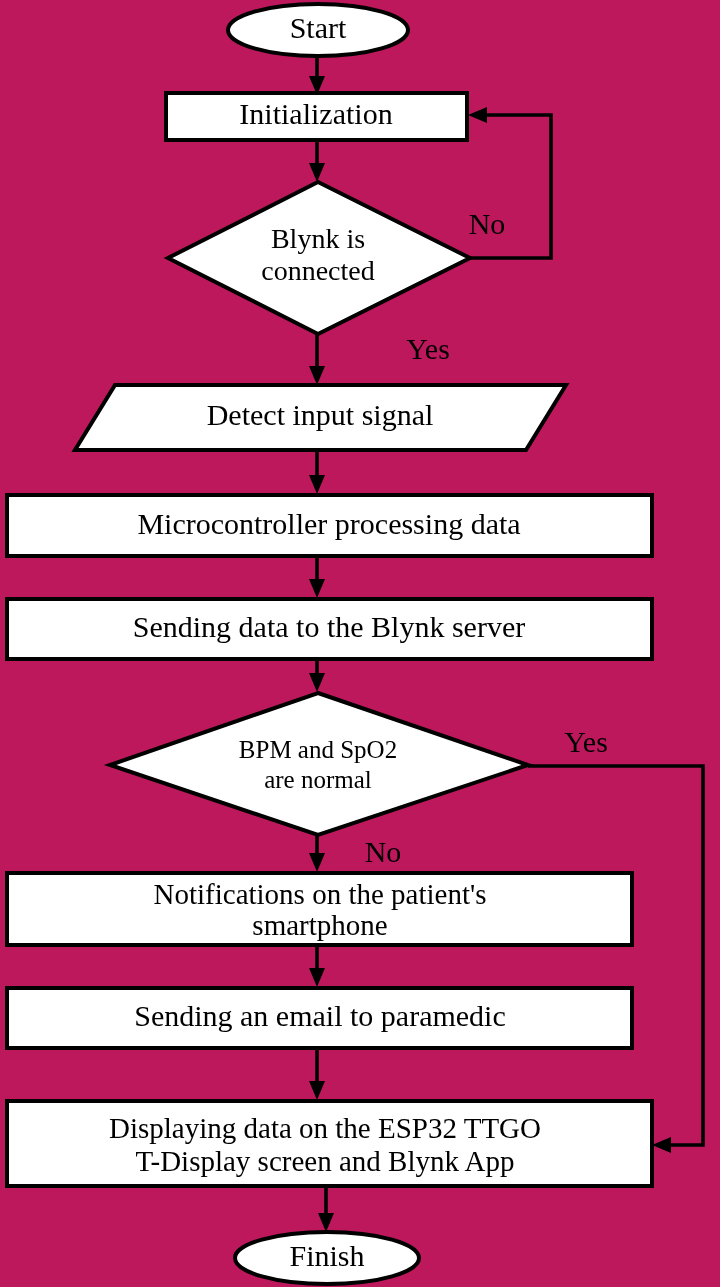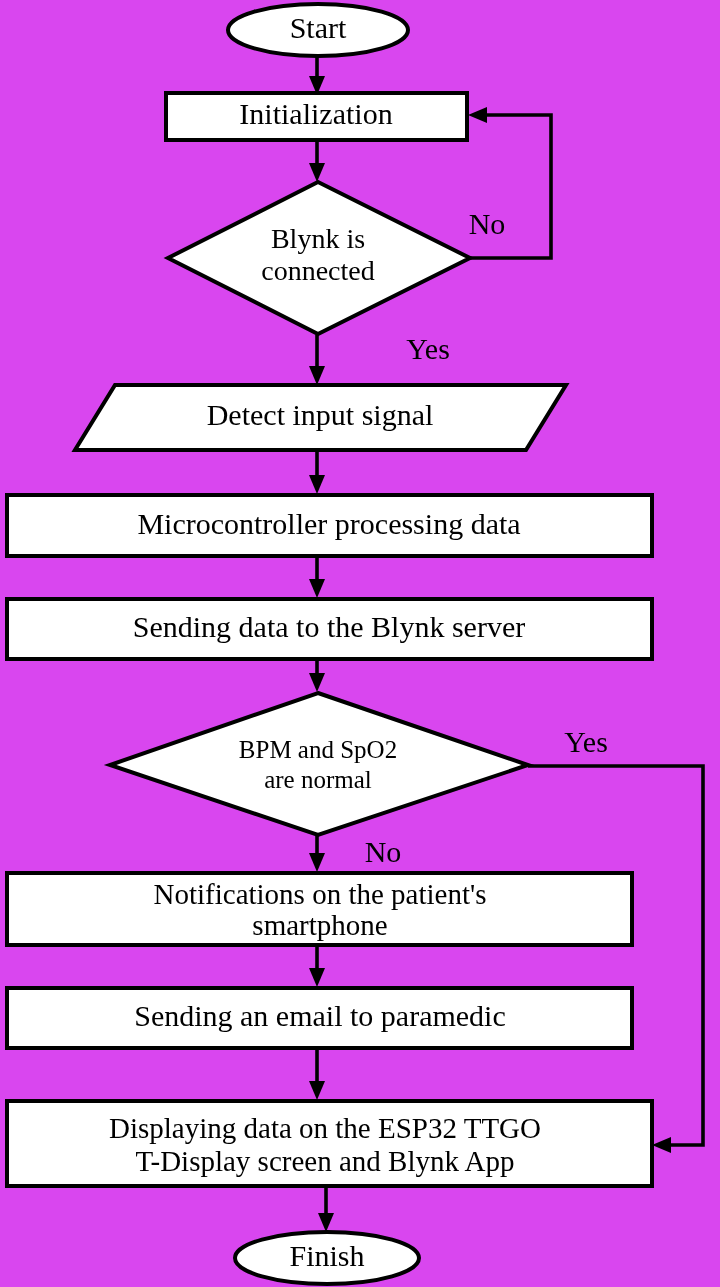--- a/index.html
+++ b/index.html
@@ -10,21 +10,21 @@
   body {
     width: 720px;
     height: 1287px;
     font-family: "Liberation Serif", "DejaVu Serif", serif;
     overflow: hidden;
   }
   #flowchart-root {
     position: relative;
     width: 720px;
     height: 1287px;
-    background: #d946ef;
+    background: #be185d;
   }
   svg#flow-svg {
     position: absolute;
     top: 0;
     left: 0;
     width: 720px;
     height: 1287px;
     display: block;
   }
   .shape-outline {

